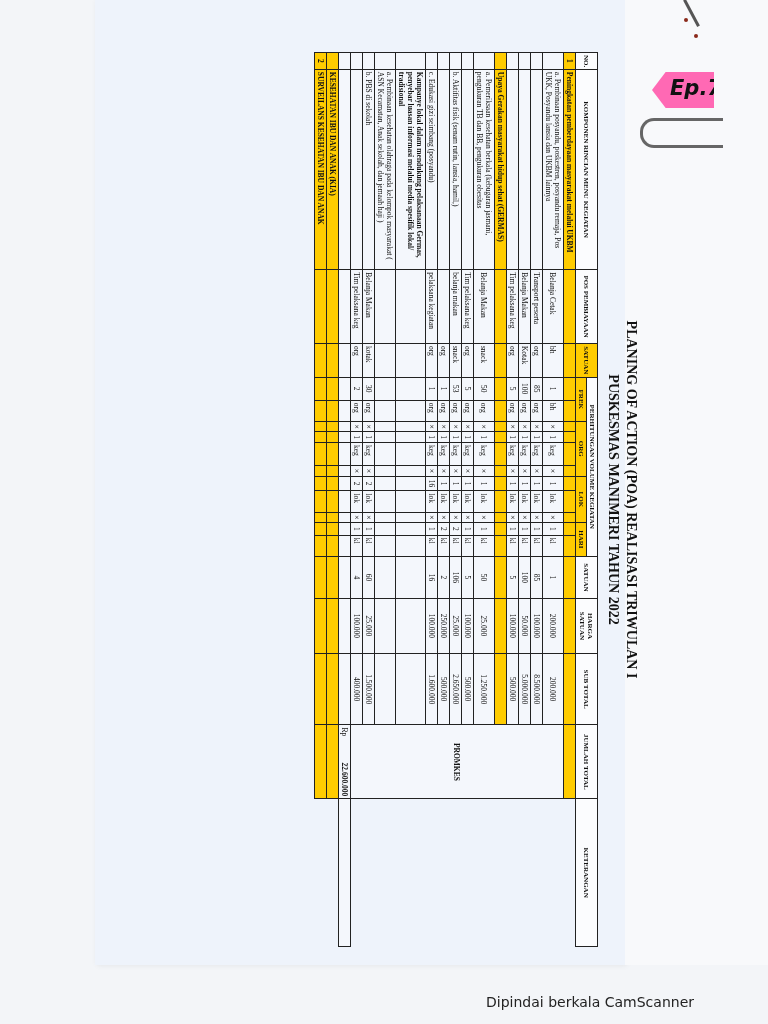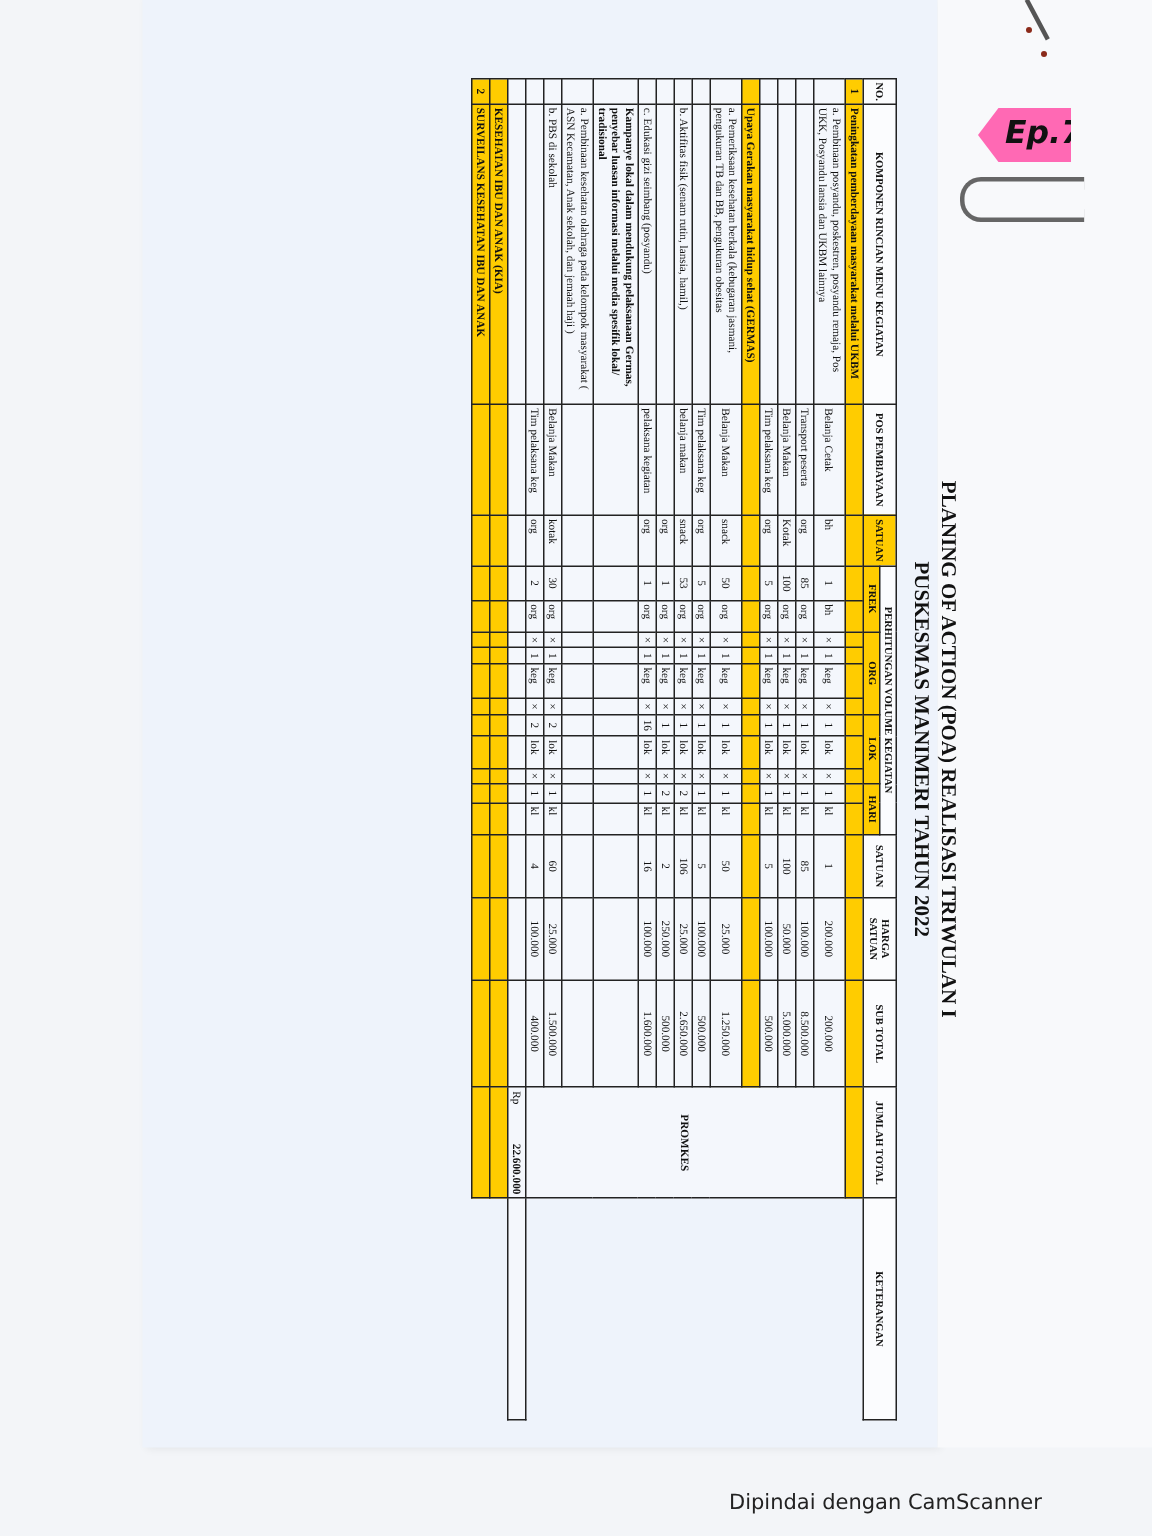--- a/index.html
+++ b/index.html
@@ -446,13 +446,13 @@
           <td></td>
           <td></td>
           <td></td>
           <td></td>
           <td></td>
         </tr>
       </tbody>
   </table>
 </div>
 
-<div class="footer">Dipindai dengan CamScanner</div>
+<div class="footer">Dipindai berkala CamScanner</div>
 
 </body></html>

